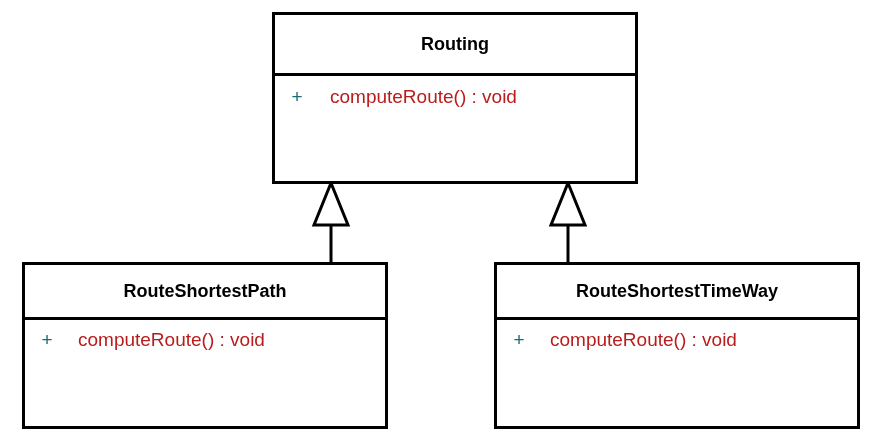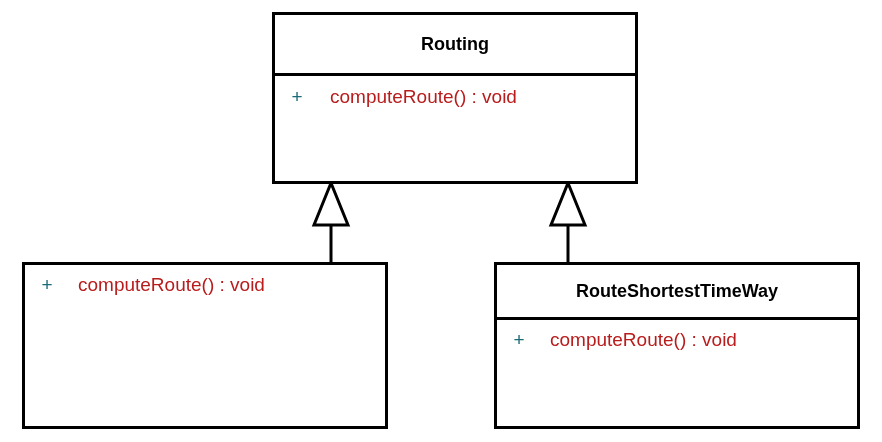--- a/index.html
+++ b/index.html
@@ -168,20 +168,23 @@
     </div>
     <div class="uml-compartment">
       <div class="uml-member">
         <span class="uml-visibility">+</span>
         <span class="uml-member-text">computeRoute() : void</span>
       </div>
     </div>
   </div>
 
   <div class="uml-class subclass" id="class-route-shortest-path">
+    <div class="uml-header">
+      <span class="uml-class-name">RouteShortestPath</span>
+    </div>
     <div class="uml-compartment">
       <div class="uml-member">
         <span class="uml-visibility">+</span>
         <span class="uml-member-text">computeRoute() : void</span>
       </div>
     </div>
   </div>
 
   <div class="uml-class subclass" id="class-route-shortest-time-way">
     <div class="uml-header">

